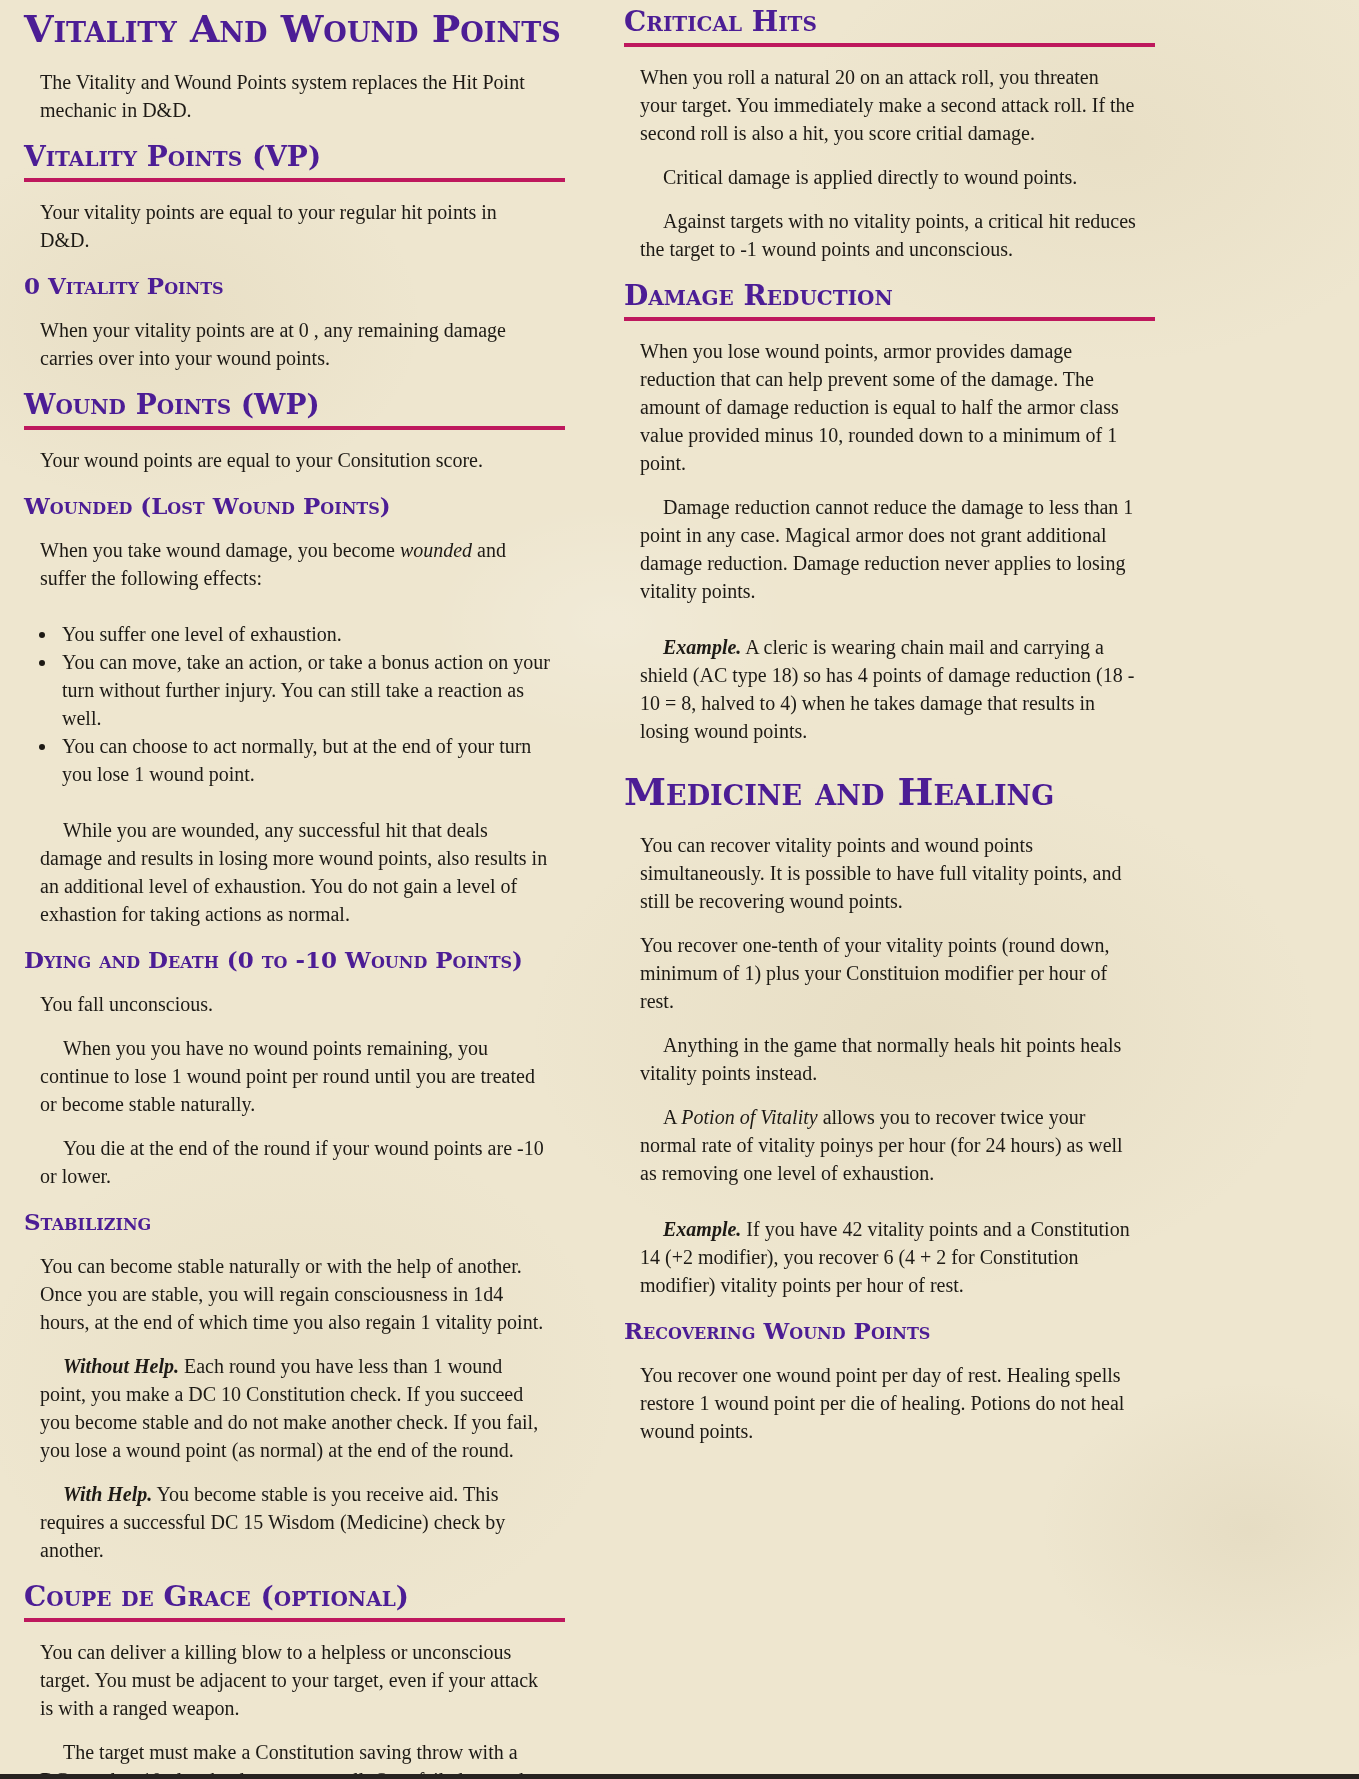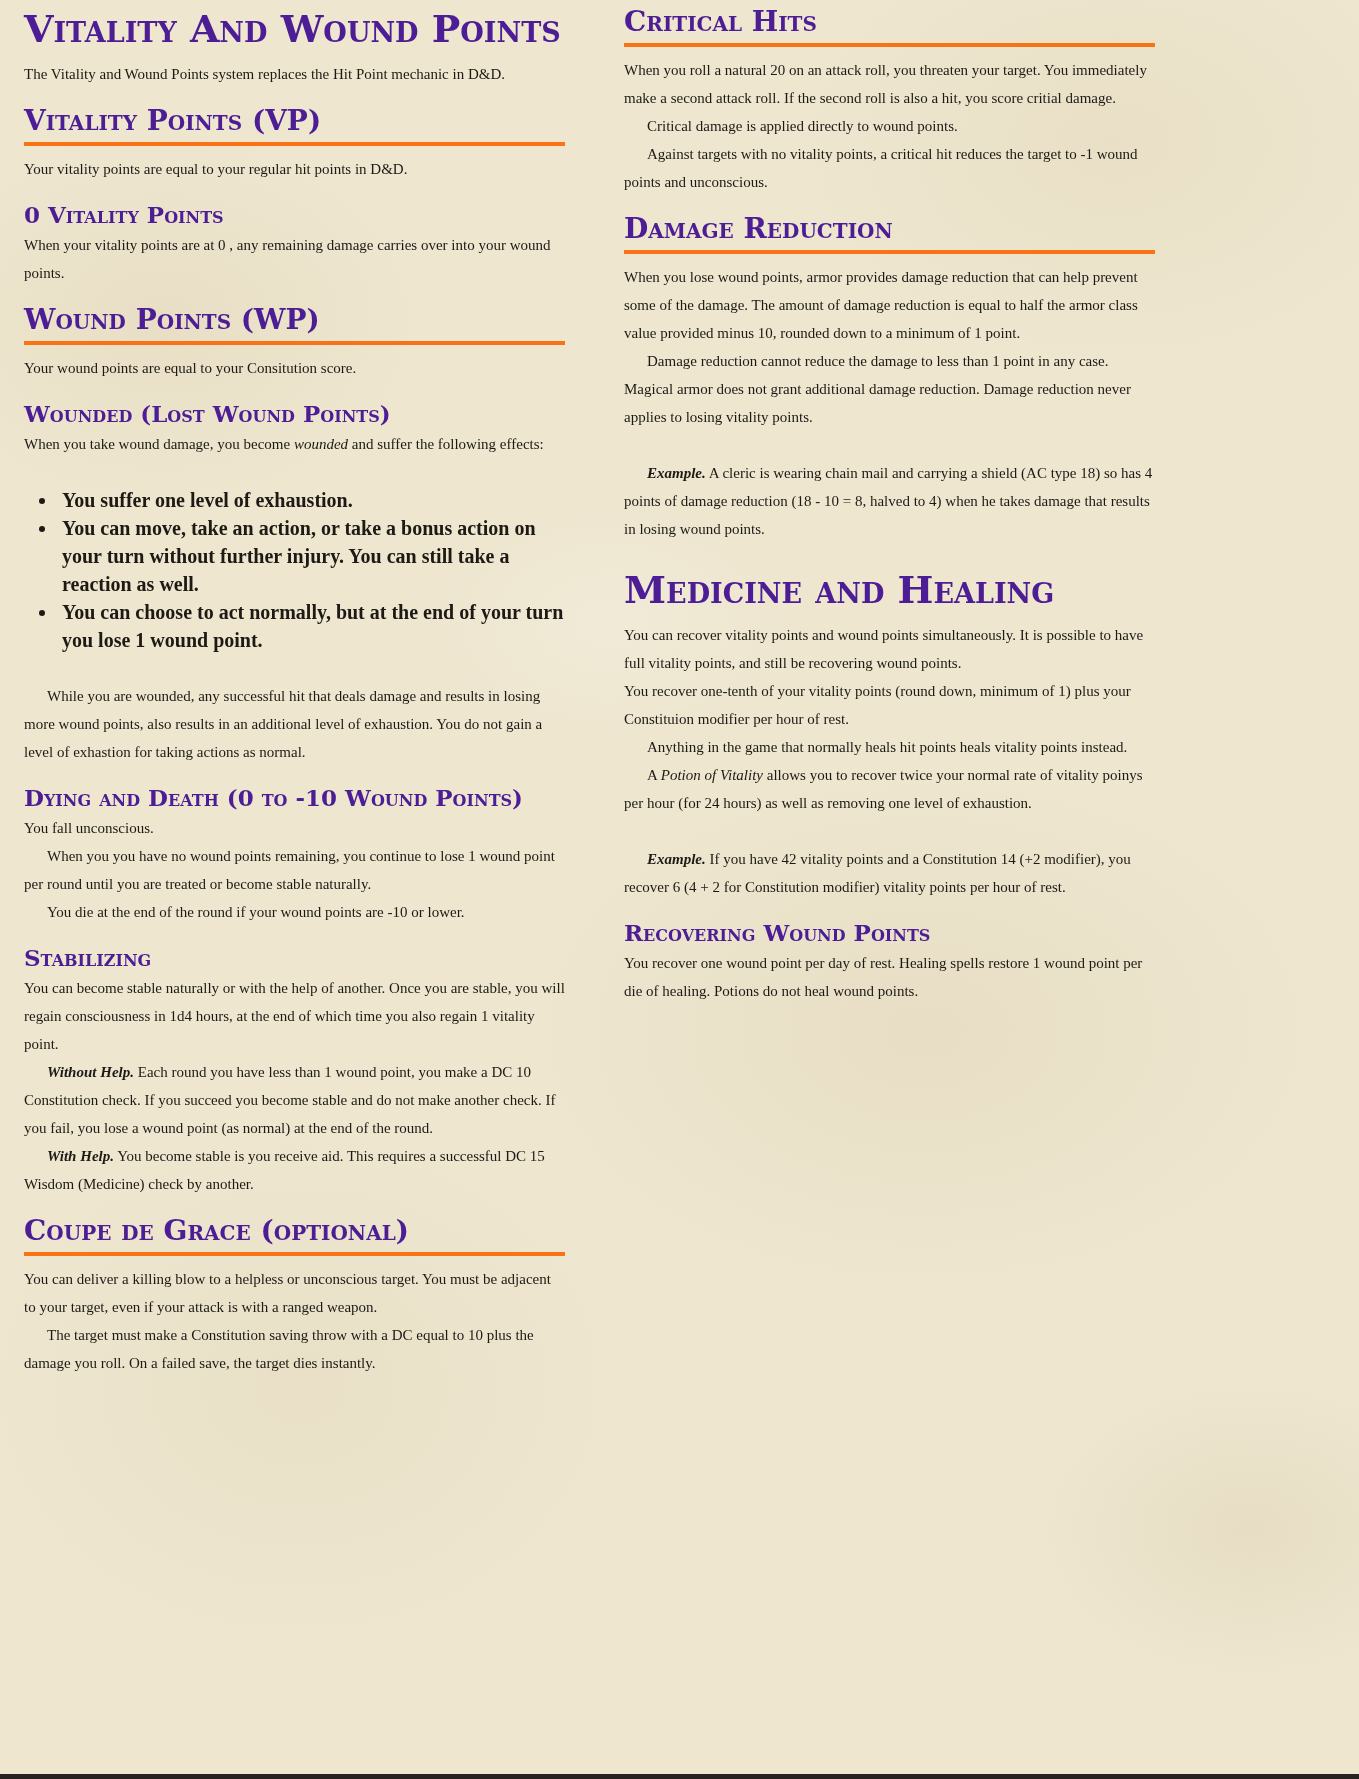--- a/index.html
+++ b/index.html
@@ -29,33 +29,33 @@
   h1,h2,h3 {
     font-family:"DejaVu Serif", serif;
     font-variant:small-caps;
     font-weight:bold;
     color:#4c1d95;
     margin:0;
   }
   h1 { font-size:38px; line-height:46px; margin:6px 0 8px 0; white-space:nowrap; }
   h2 {
     font-size:28px; line-height:34px;
-    border-bottom:4px solid #f97316;
+    border-bottom:4px solid #be185d;
     padding-bottom:4px;
     margin:16px 0 9px 0;
   }
   h3 { font-size:23px; line-height:28px; margin:18px 0 2px 0; }
   .h1-sub { margin-top:24px; }
 
-  p { font-size:15px; line-height:28px; margin:0; }
+  p { font-size:20px; line-height:28px; margin:16px; }
   p.indent { text-indent:23px; }
   p.gap-top { margin-top:28px; }
 
   ul { margin:28px 0 0 8px; padding-left:26px; }
-  li { font-size:20px; line-height:28px; padding-left:4px;font-weight:bold; }
+  li { font-size:20px; line-height:28px; padding-left:4px; }
 
   .run-i  { font-style:italic; }
   .run-bi { font-style:italic; font-weight:bold;text-align:center; }
 
   .bottom-edge {
     position:absolute; left:0; bottom:0; width:100%; height:5px;
     background:#272320;
   }
 </style>
 </head>

